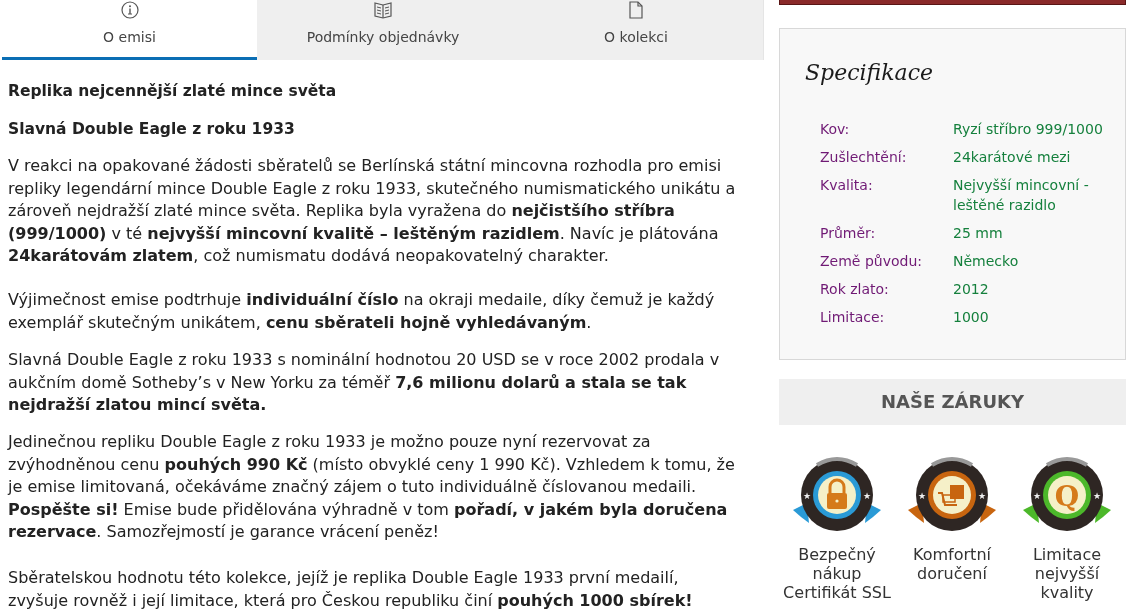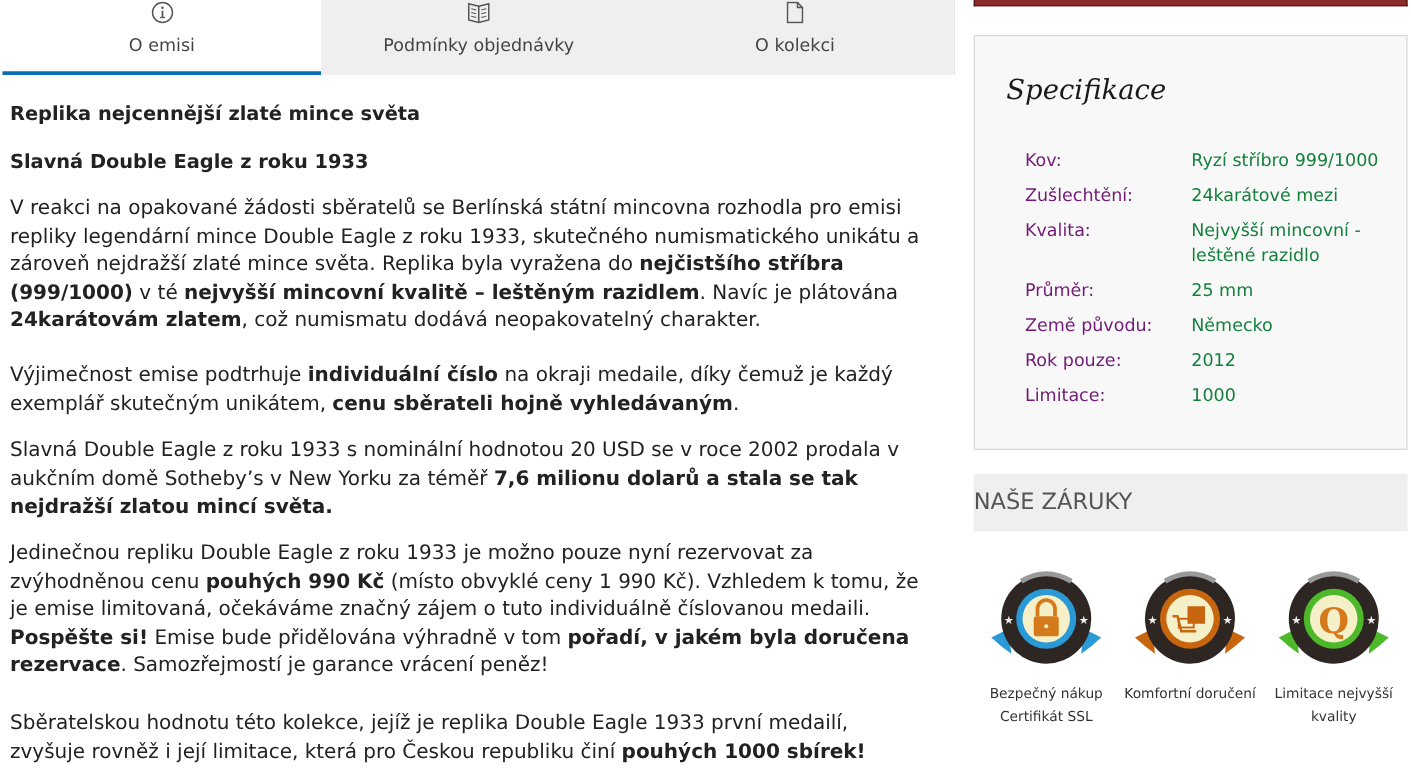--- a/index.html
+++ b/index.html
@@ -23,24 +23,24 @@
   .rule { position: absolute; left: 763px; top: 0; width: 1px; height: 60px; background: #e5e5e5; }
 
   .side { position: absolute; left: 779px; top: 0; width: 347px; height: 614px; }
   .redbar { position: absolute; left: 0; top: 0; width: 347px; height: 5px; background: #8a2a2a; border: 1px solid #5a1515; border-top: 0; }
   .spec { position: absolute; left: 0; top: 28px; width: 347px; height: 332px; background: #f8f8f8; border: 1px solid #d8d8d8; }
   .spec-title { position: absolute; left: 25px; top: 31px; font-family: "DejaVu Serif", "Liberation Serif", serif; font-style: italic; font-size: 22px; color: #1a1a1a; text-align: center; }
   .spec-row { position: absolute; left: 25px; width: 300px; font-size: 14px; line-height: 20px; }
   .spec-row .k { position: absolute; left: 0; font-weight: normal; color: #701a75; margin-left: 15px; }
   .spec-row .v { position: absolute; left: 148px; width: 150px; color: #15803d; }
 
-  .guar-h { position: absolute; left: 0; top: 379px; width: 347px; height: 46px; background: #efefef; text-align: left; line-height: 46px; font-size: 18px; font-weight: normal; color: #555; }
+  .guar-h { position: absolute; left: 0; top: 379px; width: 347px; height: 46px; background: #efefef; text-align: center; line-height: 46px; font-size: 18px; font-weight: bold; color: #555; }
   .badge { position: absolute; top: 455px; width: 110px; text-align: center; }
   .badge svg { display: block; margin: 0 auto; }
-  .badge .bl { margin-top: 10px; font-size: 11px; line-height: 19px; color: #333; }
+  .badge .bl { margin-top: 10px; font-size: 16px; line-height: 19px; color: #333; }
 </style>
 </head>
 <body>
 
 <div class="main">
   <div class="tabs">
     <div class="tab t1 active">
       <span class="ico">
         <svg width="18" height="18" viewBox="0 0 18 18">
             <circle cx="9" cy="9" r="8" fill="none" stroke="#555" stroke-width="1.2"></circle>
@@ -102,21 +102,21 @@
       </div>
     <div class="spec-row" style="top:194px">
         <span class="k">Průměr:</span>
         <span class="v">25 mm</span>
       </div>
     <div class="spec-row" style="top:222px">
         <span class="k">Země původu:</span>
         <span class="v">Německo</span>
       </div>
     <div class="spec-row" style="top:250px">
-        <span class="k">Rok pouze:</span>
+        <span class="k">Rok zlato:</span>
         <span class="v">2012</span>
       </div>
     <div class="spec-row" style="top:278px">
         <span class="k">Limitace:</span>
         <span class="v">1000</span>
       </div>
   </div>
 
   <div class="guar-h">NAŠE ZÁRUKY</div>
 

